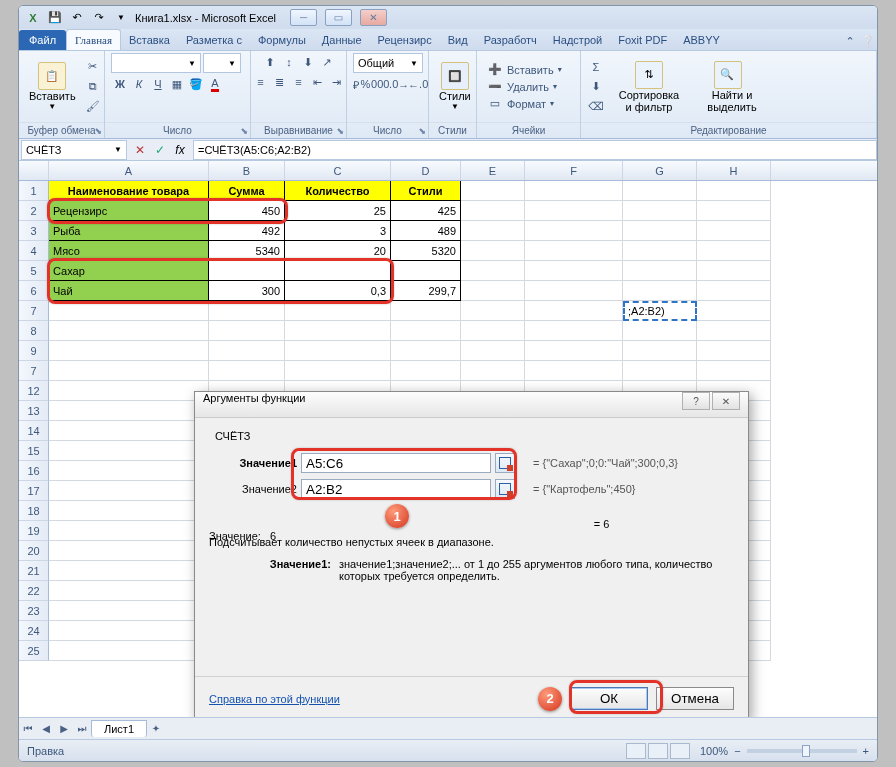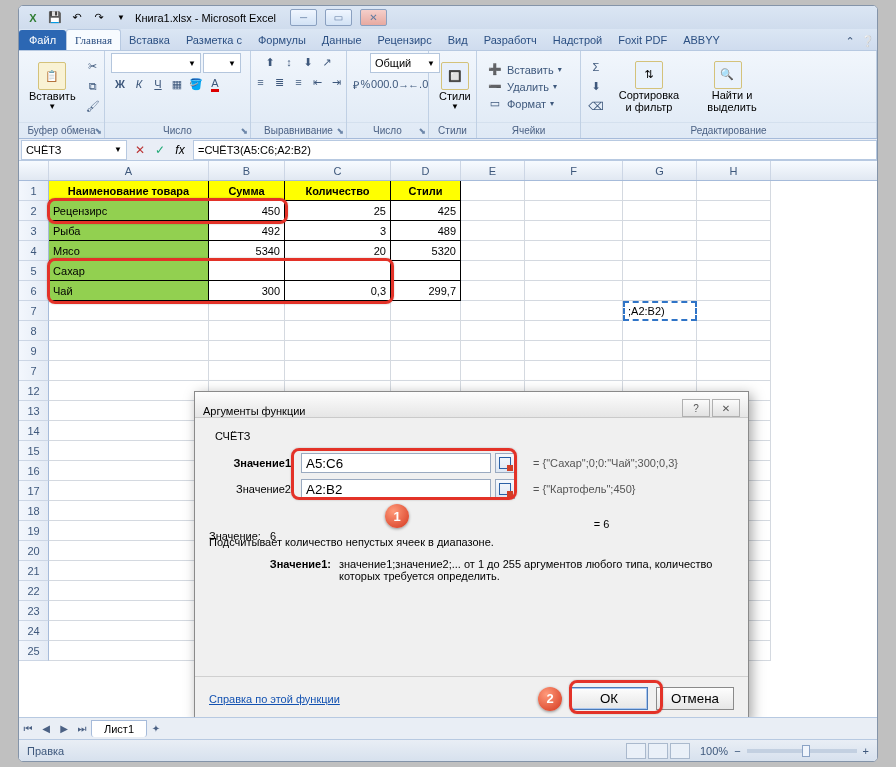--- a/index.html
+++ b/index.html
@@ -56,27 +56,27 @@
 .data-cell{border-right:1px solid #000; border-bottom:1px solid #000;}
 .green{background:#92d050;}
 .num{justify-content:flex-end;}
 
 
 .hi-box { position:absolute; border:3px solid #e33228; border-radius:8px; pointer-events:none; box-shadow:0 0 2px rgba(0,0,0,.25);}
 .callout{position:absolute;width:24px;height:24px;border-radius:50%;background:radial-gradient(circle at 35% 30%,#ff9a7a,#d4361e);color:#fff;font-weight:bold;display:flex;align-items:center;justify-content:center;font-size:13px;box-shadow:0 1px 3px rgba(0,0,0,.4);}
 
 
 .dialog { position:absolute; left:175px; top:385px; width:555px; height:330px; background:#f0f0f0; border:1px solid #8a8a8a; box-shadow:3px 3px 12px rgba(0,0,0,.35); font-size:11px;}
-.dialog-title { height:26px; background:linear-gradient(#fdfdfd,#e6e6e6); border-bottom:1px solid #cacaca; display:flex; align-items:flex-end; padding:0 8px;}
+.dialog-title { height:26px; background:linear-gradient(#fdfdfd,#e6e6e6); border-bottom:1px solid #cacaca; display:flex; align-items:flex-start; padding:0 8px;}
 .dialog-title .sp{flex:1;}
 .dlg-winbtn{width:28px;height:18px;border:1px solid #b0b0b0;background:linear-gradient(#fbfbfb,#e2e2e2);margin-left:2px;display:flex;align-items:center;justify-content:center;font-size:10px;cursor:pointer;color:#555;}
 .dialog-body{padding:10px 14px; position:relative;}
 .func-name{margin:2px 0 10px 6px;}
 .arg-row{display:flex;align-items:center;height:22px;margin-bottom:4px;}
-.arg-label{width:92px;text-align:right;padding-right:10px;font-weight:bold;}
+.arg-label{width:92px;text-align:right;padding-right:4px;font-weight:bold;}
 .arg-label.normal{font-weight:normal;}
 .arg-input{width:190px;height:20px;border:1px solid #9aaac0;background:#fff;padding:0 4px;}
 .range-btn{width:20px;height:20px;border:1px solid #9aaac0;background:linear-gradient(#f6f9fd,#dde7f3);margin-left:4px;display:flex;align-items:center;justify-content:center;cursor:pointer;}
 .range-icon{width:12px;height:12px;border:1px solid #2a60a5;position:relative;}
 .range-icon::after{content:'';position:absolute;right:-3px;bottom:-3px;width:6px;height:6px;background:#d04028;}
 .arg-preview{margin-left:18px;color:#555;}
 .result-row{margin:18px 0 6px 0;}
 .desc{margin:4px 0 10px 0;}
 .desc2{display:flex;}
 .desc2 .lab{width:130px;text-align:right;font-weight:bold;padding-right:8px;}
@@ -206,21 +206,21 @@
         </div>
       </div>
       <div class="ribbon-group-label">
           <span>Выравнивание</span>
           <span class="expand">⬊</span>
         </div>
     </div>
 
     <div class="ribbon-group" style="width:82px;">
       <div class="ribbon-group-content" style="flex-direction:column;gap:2px;align-items:stretch;">
-        <div class="combo" style="width:70px;margin-left:17px;">
+        <div class="combo" style="width:70px;">
             <span>Общий</span>
             <span class="arr">▼</span>
           </div>
         <div style="display:flex;gap:1px;">
           <span class="mini-btn">₽</span>
           <span class="mini-btn">%</span>
           <span class="mini-btn">000</span>
           <span class="mini-btn">.0→</span>
           <span class="mini-btn">←.0</span>
         </div>

